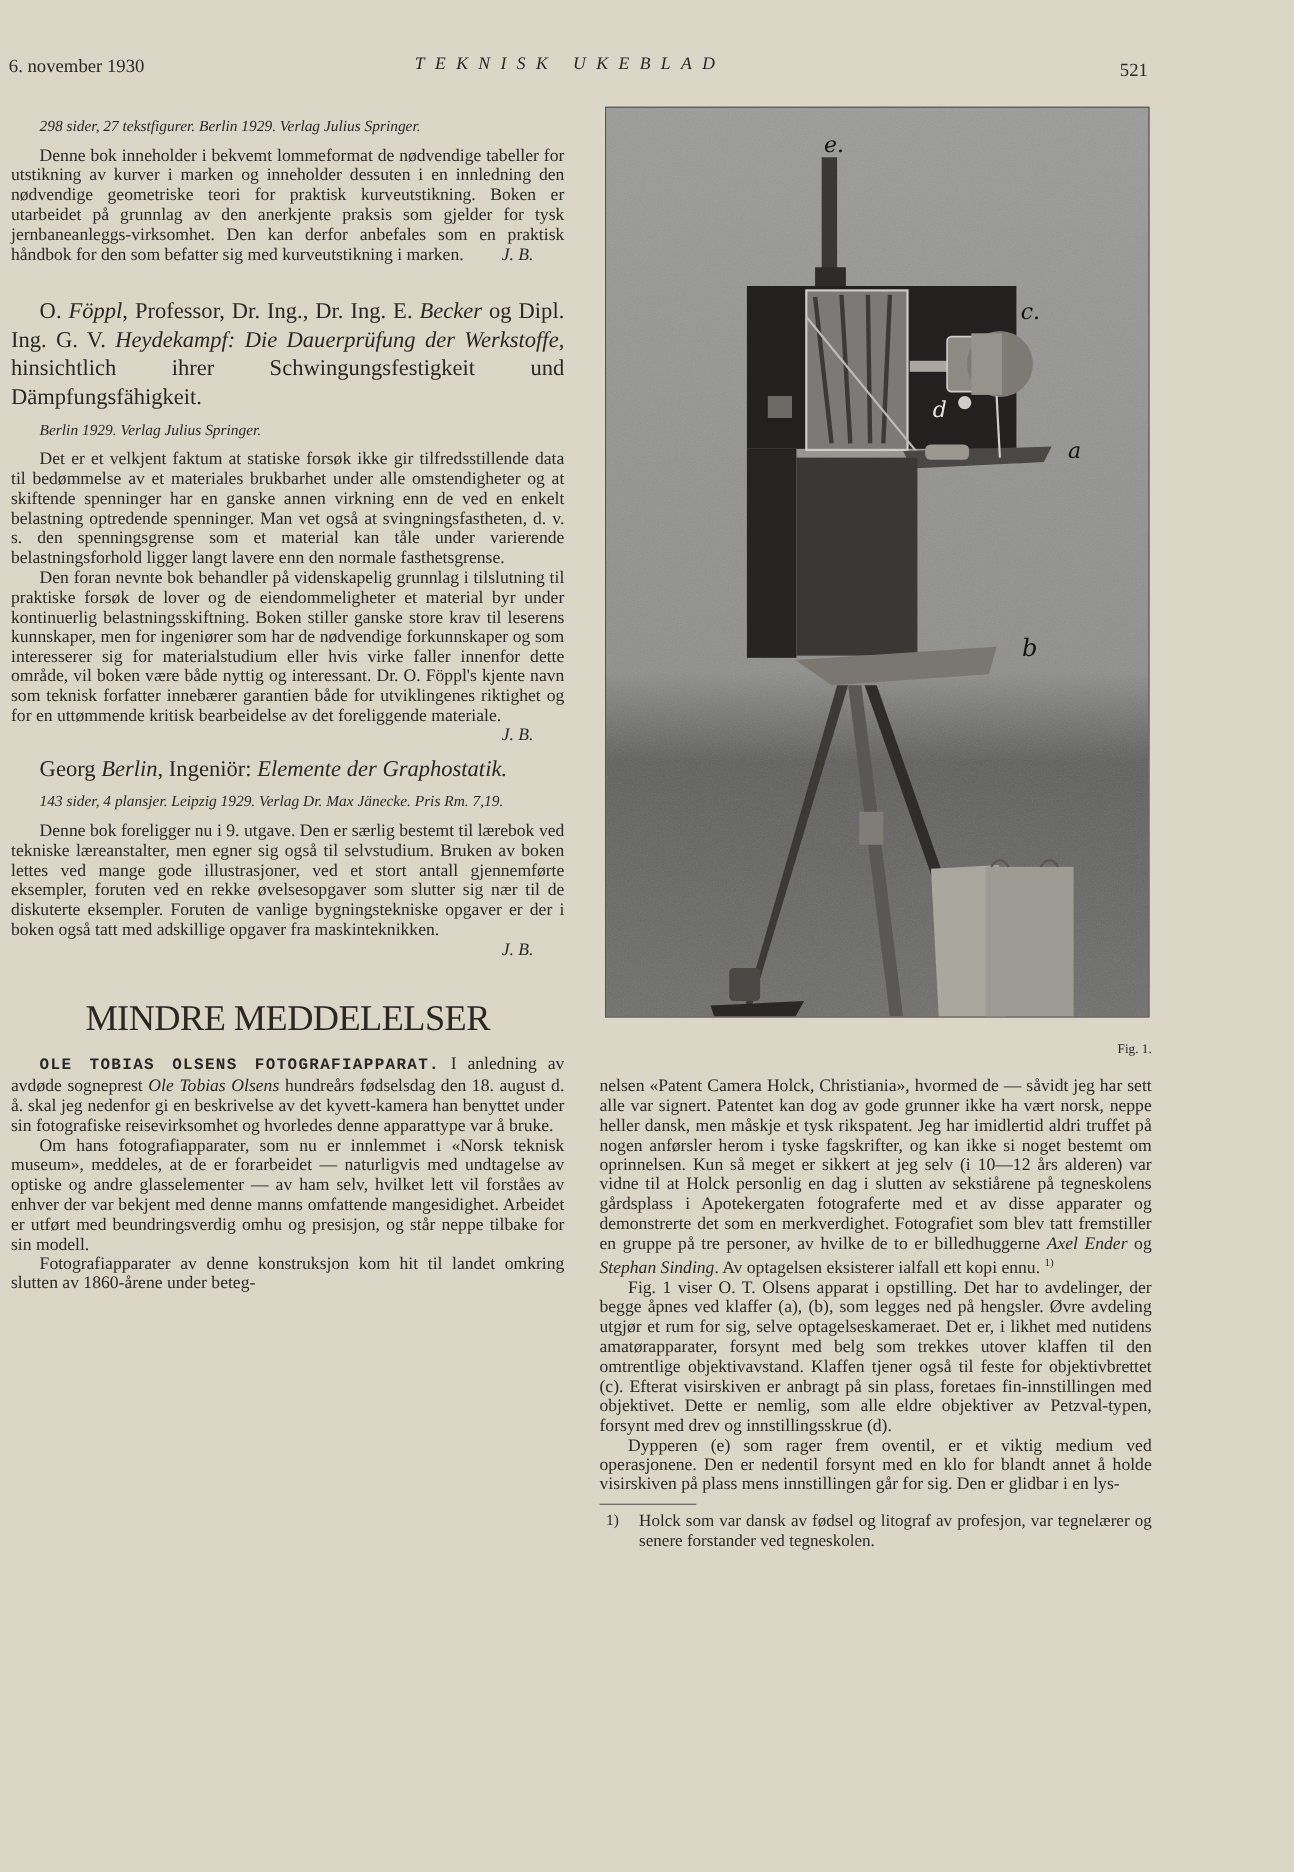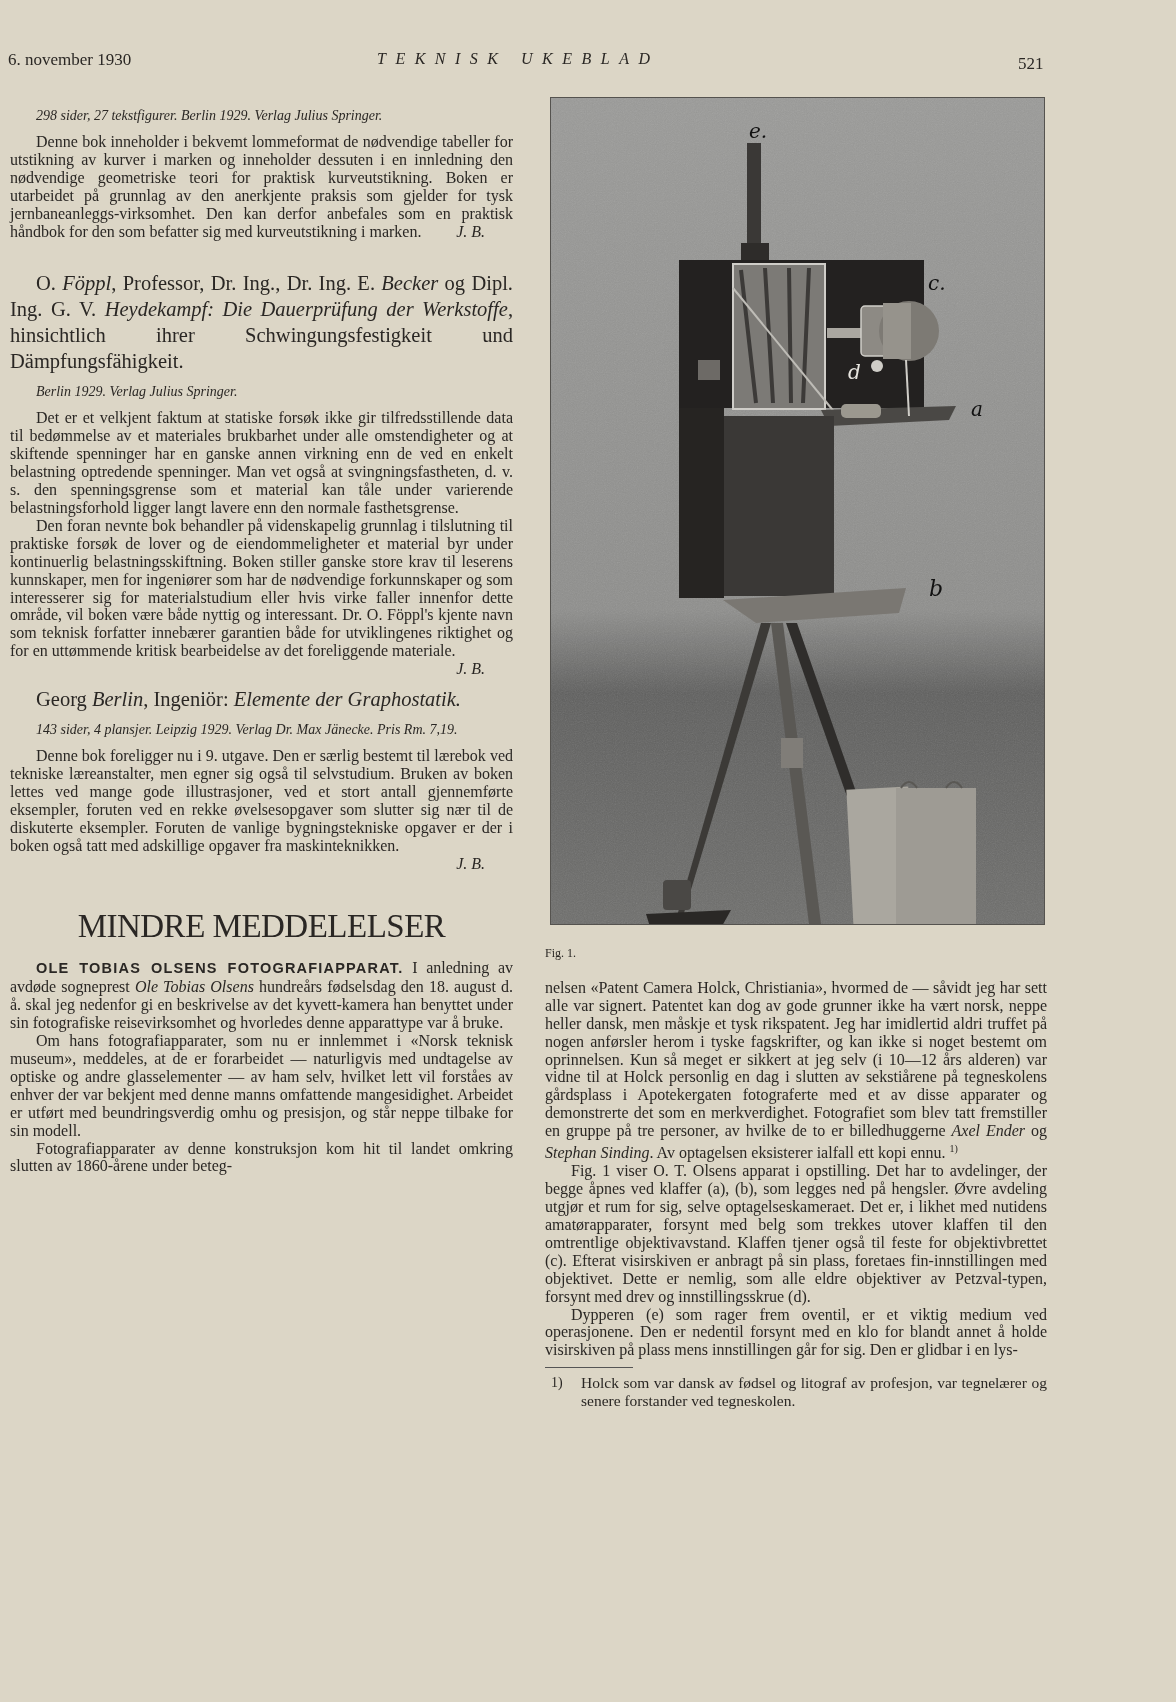--- a/index.html
+++ b/index.html
@@ -22,21 +22,21 @@
   p { margin: 0; text-align: justify; font-size: 16px; line-height: 17.9px; }
   .indent { text-indent: 26px; }
   .book-title { font-size: 20.5px; line-height: 26px; text-indent: 26px; text-align: justify; margin: 0; }
   .book-title i { font-style: italic; }
   .book-meta { font-size: 14px; line-height: 20px; text-indent: 26px; margin: 8px 0 7px 0; text-align: justify; font-style: italic; }
   .sig { text-align: right; font-style: italic; padding-right: 28px; }
   .sig-inline { font-style: italic; float: right; padding-right: 28px; }
   .review { margin-bottom: 20px; }
 
   .section-heading { text-align: center; font-size: 33px; letter-spacing: -0.5px; margin: 36px 0 14px 0; font-weight: normal; }
-  .article-lead { font-weight: bold; letter-spacing: 1.2px; font-family: Liberation Sans, sans-serif; font-size: 14.5px; }
+  .article-lead { font-weight: bold; letter-spacing: 1.2px; font-family: Liberation Mono, monospace; font-size: 14.5px; }
 
   .figure {
     width: 493px; height: 826px; margin: 0 0 0 5px;
     background: #8f8f8d; position: relative; overflow: hidden;
     border: 1px solid #55534f;
   }
   .figure svg { display: block; }
   .fig-caption { text-align: center; font-size: 12px; margin: 20px 0 16px 0; }
 
   .footnote-rule { width: 88px; border-top: 1px solid #555; margin: 8px 0 6px 0; }
@@ -146,21 +146,21 @@
         <rect x="345" y="690" width="80" height="170" fill="#9e9b94"></rect>
         <path d="M350 690 q8 -12 16 0 M395 690 q8 -12 16 0" stroke="#5a5854" stroke-width="2" fill="none"></path>
 
         <text x="198" y="40" font-family="DejaVu Serif, serif" font-style="italic" font-size="20" fill="#111">e.</text>
         <text x="377" y="192" font-family="DejaVu Serif, serif" font-style="italic" font-size="20" fill="#111">c.</text>
         <text x="297" y="281" font-family="DejaVu Serif, serif" font-style="italic" font-size="20" fill="#e8e6e0">d</text>
         <text x="420" y="318" font-family="DejaVu Serif, serif" font-style="italic" font-size="20" fill="#111">a</text>
         <text x="378" y="498" font-family="DejaVu Serif, serif" font-style="italic" font-size="22" fill="#111">b</text>
       </svg>
     </div>
-    <p class="fig-caption" style="text-align:left">Fig. 1.</p>
+    <p class="fig-caption" style="text-align:right">Fig. 1.</p>
 
     <p><span>nelsen «Patent Camera Holck, Christiania», hvormed de — såvidt jeg har sett alle var signert. Patentet kan dog av gode grunner ikke ha vært norsk, neppe heller dansk, men måskje et tysk rikspatent. Jeg har imidlertid aldri truffet på nogen anførsler herom i tyske fagskrifter, og kan ikke si noget bestemt om oprinnelsen. Kun så meget er sikkert at jeg selv (i 10—12 års alderen) var vidne til at Holck personlig en dag i slutten av sekstiårene på tegneskolens gårdsplass i Apotekergaten fotograferte med et av disse apparater og demonstrerte det som en merkverdighet. Fotografiet som blev tatt fremstiller en gruppe på tre personer, av hvilke de to er billedhuggerne </span><i>Axel Ender</i><span> og </span><i>Stephan Sinding</i><span>. Av optagelsen eksisterer ialfall ett kopi ennu.</span> <sup>1)</sup></p>
     <p class="indent">Fig. 1 viser O. T. Olsens apparat i opstilling. Det har to avdelinger, der begge åpnes ved klaffer (a), (b), som legges ned på hengsler. Øvre avdeling utgjør et rum for sig, selve optagelseskameraet. Det er, i likhet med nutidens amatørapparater, forsynt med belg som trekkes utover klaffen til den omtrentlige objektivavstand. Klaffen tjener også til feste for objektivbrettet (c). Efterat visirskiven er anbragt på sin plass, foretaes fin-innstillingen med objektivet. Dette er nemlig, som alle eldre objektiver av Petzval-typen, forsynt med drev og innstillingsskrue (d).</p>
     <p class="indent">Dypperen (e) som rager frem oventil, er et viktig medium ved operasjonene. Den er nedentil forsynt med en klo for blandt annet å holde visirskiven på plass mens innstillingen går for sig. Den er glidbar i en lys-</p>
 
     <div class="footnote-rule"></div>
     <div class="footnote">
       <span class="fn-mark">1)</span>
       <span class="fn-text">Holck som var dansk av fødsel og litograf av profesjon, var tegnelærer og senere forstander ved tegneskolen.</span>
     </div>

